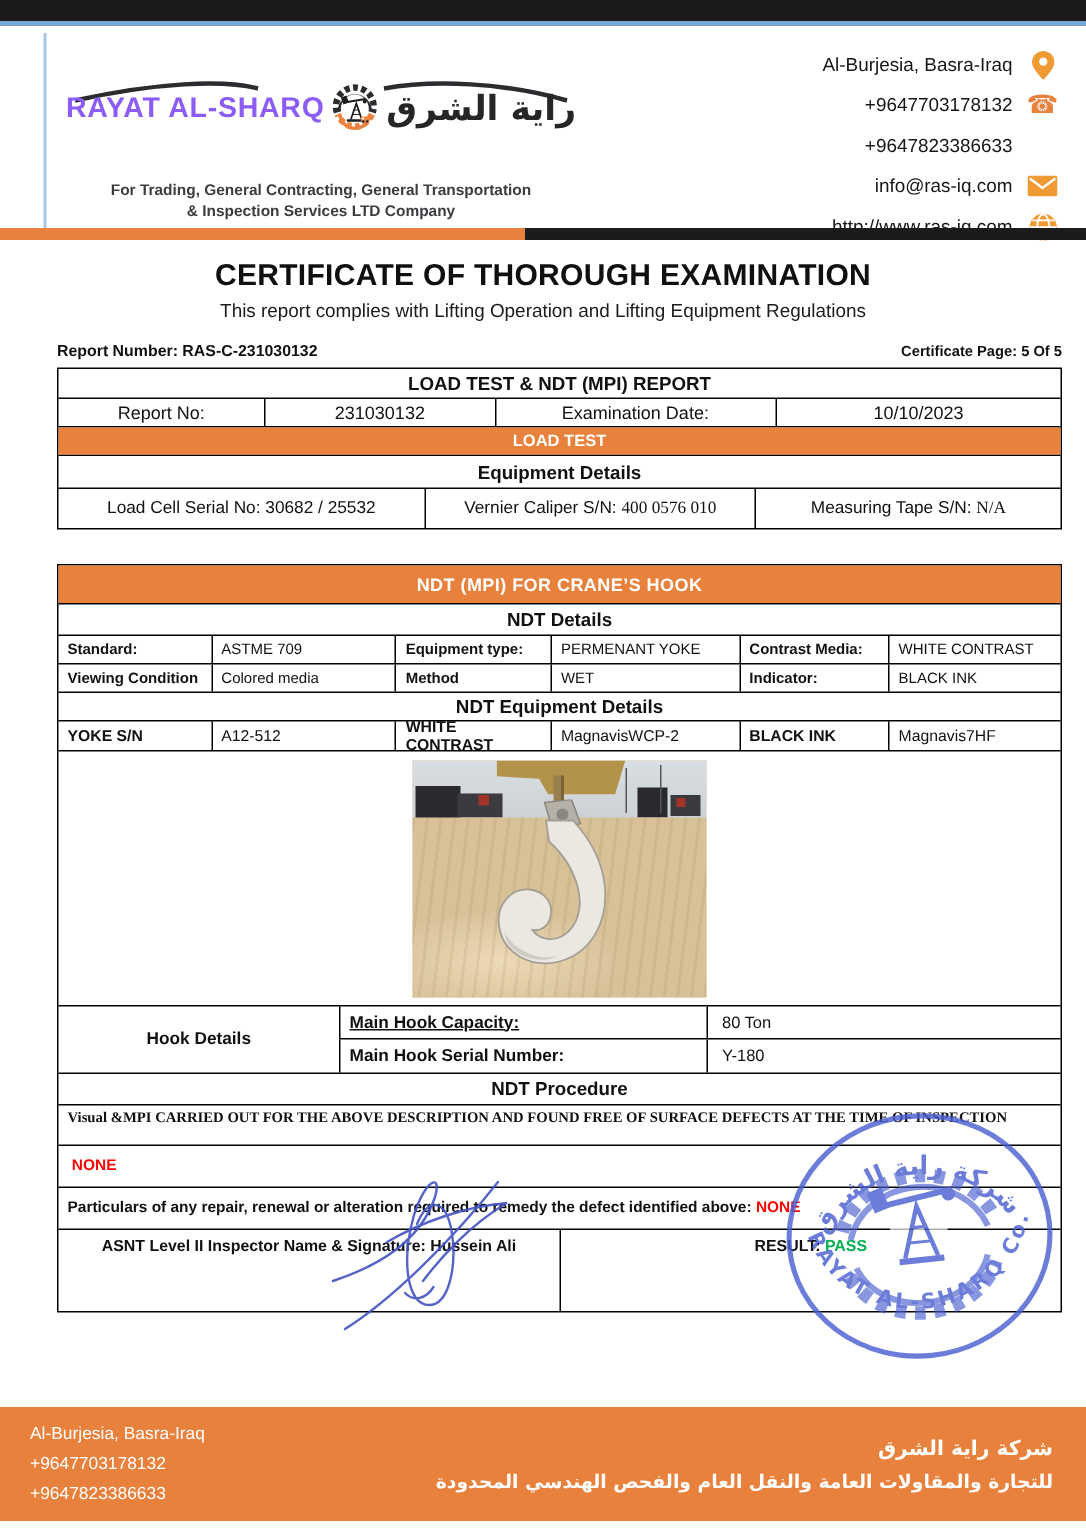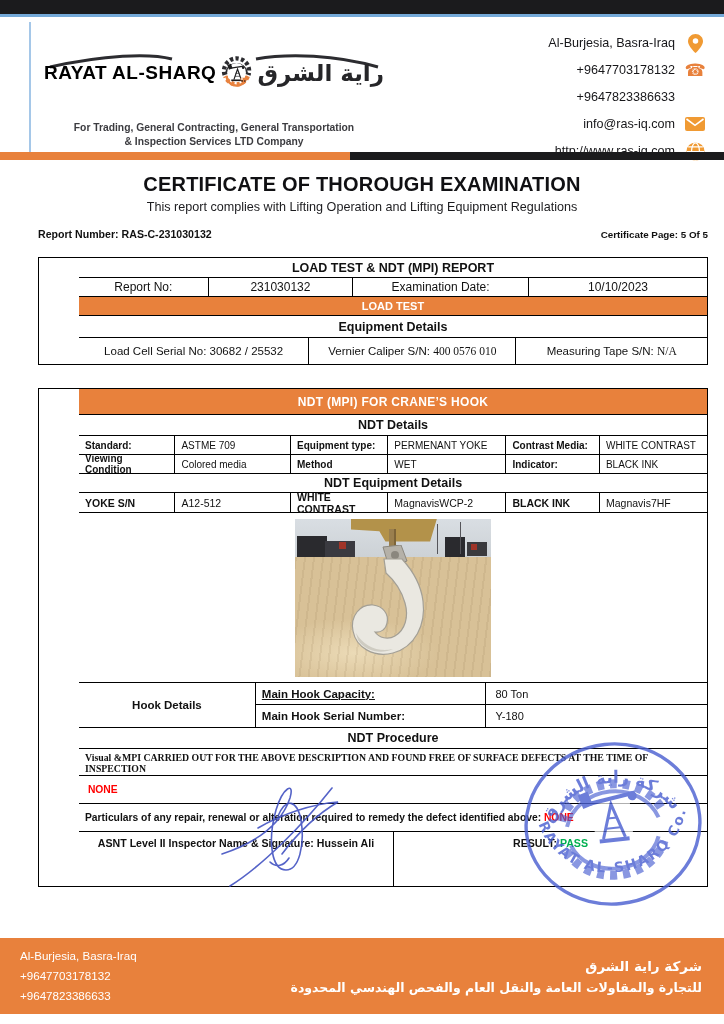--- a/index.html
+++ b/index.html
@@ -12,46 +12,46 @@
   .ar { font-family:"DejaVu Sans", sans-serif; }
 
   
   .topbar { height:17px; background:#1b1b1d; border-bottom:3px solid var(--line_blue,#74a9d8); }
   .header-left-rule { position:absolute; left:29px; top:22px; width:2px; height:130px; background:#8fb9e2; opacity:.8; }
 
   
   .header { display:flex; justify-content:space-between; padding:6px 18px 0 44px; height:134px; }
   .logo-block { width:340px; position:relative; text-align:center; padding-top:4px; }
   .logo-row { display:flex; align-items:center; justify-content:center; gap:4px; height:92px; position:relative; }
-  .logo-en { font-size:19px; font-weight:700; letter-spacing:.5px; color:#000000; white-space:nowrap; }
+  .logo-en { font-size:19px; font-weight:700; letter-spacing:.5px; color:#8b5cf6; white-space:nowrap; }
   .logo-ar { font-size:23px; font-weight:700; color:#262629; white-space:nowrap; }
   .tagline { font-size:10.3px; font-weight:700; color:#3c3c40; line-height:1.35; margin-top:2px; }
   .speedlines { position:absolute; left:0; top:14px; width:340px; height:40px; }
 
   .contact { padding-top:8px; font-size:12.6px; color:#17171a; }
   .c-row { display:flex; justify-content:flex-end; align-items:center; gap:9px; height:24px; margin-bottom:3px; }
   .c-ico { width:22px; display:flex; justify-content:center; align-items:center; }
   .glyph-ico { font-family:"DejaVu Sans", sans-serif; color:var(--accent,#ef9034); font-size:17px; line-height:1; }
 
   
   .divider { display:flex; height:8px; margin-top:1px; }
   .divider .d-orange { width:350px; background:var(--accent,#e8813c); }
   .divider .d-black  { flex:1; background:#1b1b1d; }
 
   
   .doc-title { text-align:center; font-size:20px; font-weight:700; margin-top:13px; letter-spacing:.2px; color:#101013; }
   .doc-subtitle { text-align:center; font-size:12.6px; margin-top:4px; color:#1c1c1f; }
 
   
   .content { padding:0 16px 0 38px; }
-  .meta { display:flex; justify-content:space-between; align-items:flex-end; margin-top:14px; margin-bottom:17px; }
+  .meta { display:flex; justify-content:space-between; align-items:flex-end; margin-top:14px; margin-bottom:5px; }
   .meta .m-l { font-size:10.6px; font-weight:700; }
   .meta .m-r { font-size:9.8px; font-weight:700; }
 
-  .tbl { width:100%; border:1.4px solid #000;padding-left:40px; }
+  .tbl { width:100%; border:1.4px solid #000; }
   .tr { display:flex; border-top:1px solid #000; }
   .tr:first-child { border-top:none; }
   .td { border-left:1px solid #000; display:flex; align-items:center; padding:0 6px; min-width:0; }
   .td:first-child { border-left:none; }
   .c { justify-content:center; text-align:center; }
   .b { font-weight:700; }
   .orange-row { background:var(--accent,#e8813c); color:#fff; font-weight:700; }
   .serif { font-family:"Liberation Serif", serif; }
   .red { color:var(--none_red,#ff0000); }
   .green { color:var(--pass_green,#00b050); }

